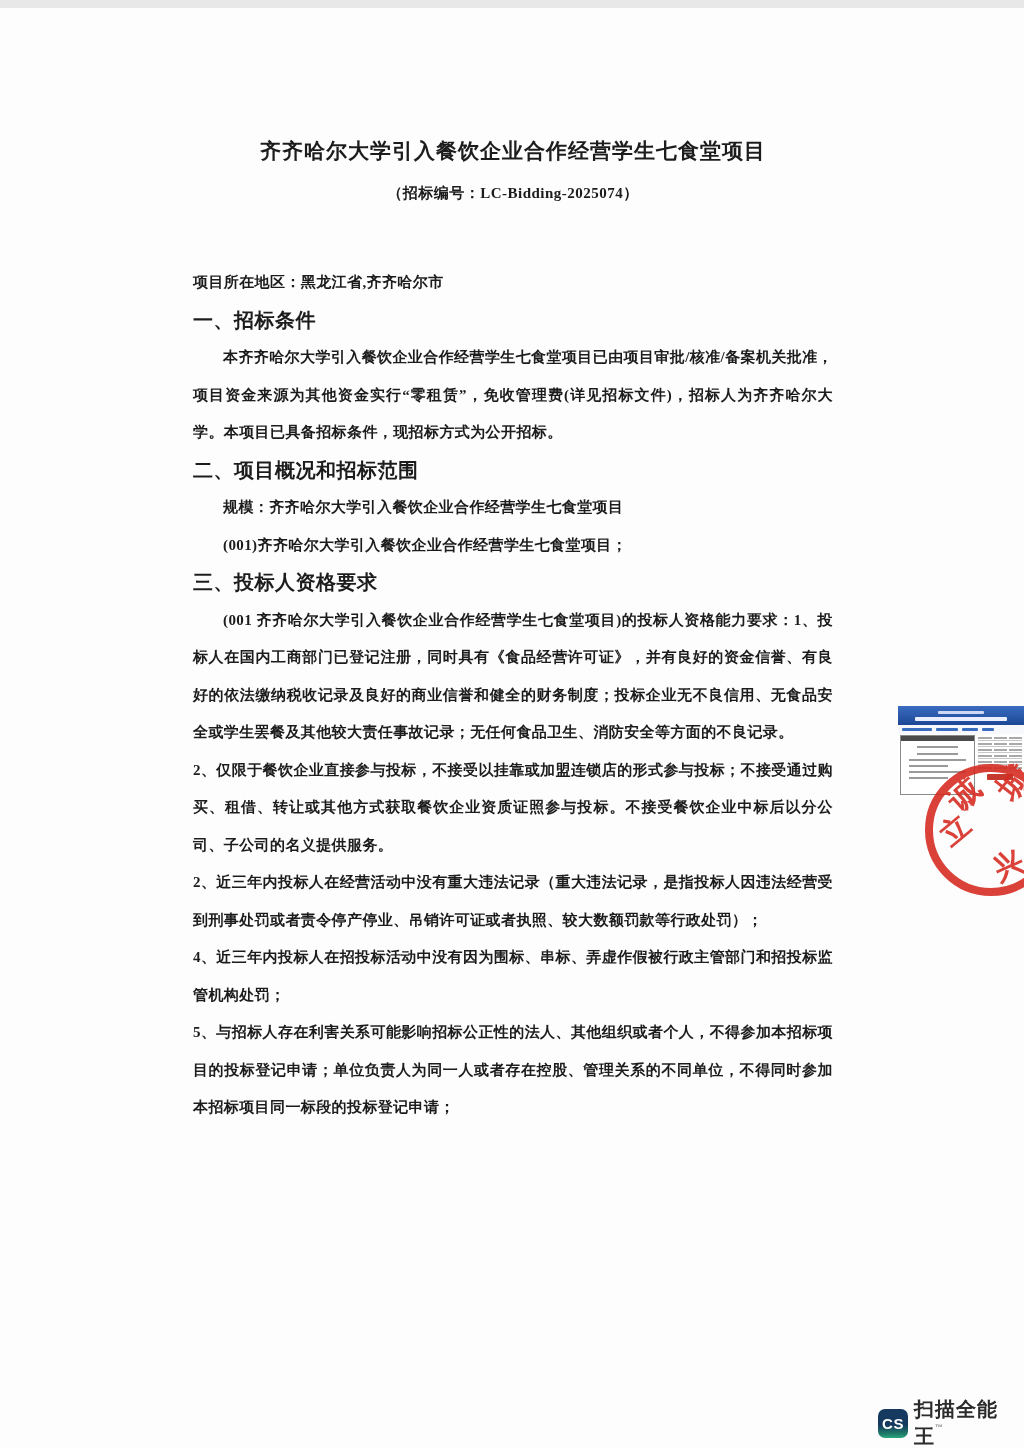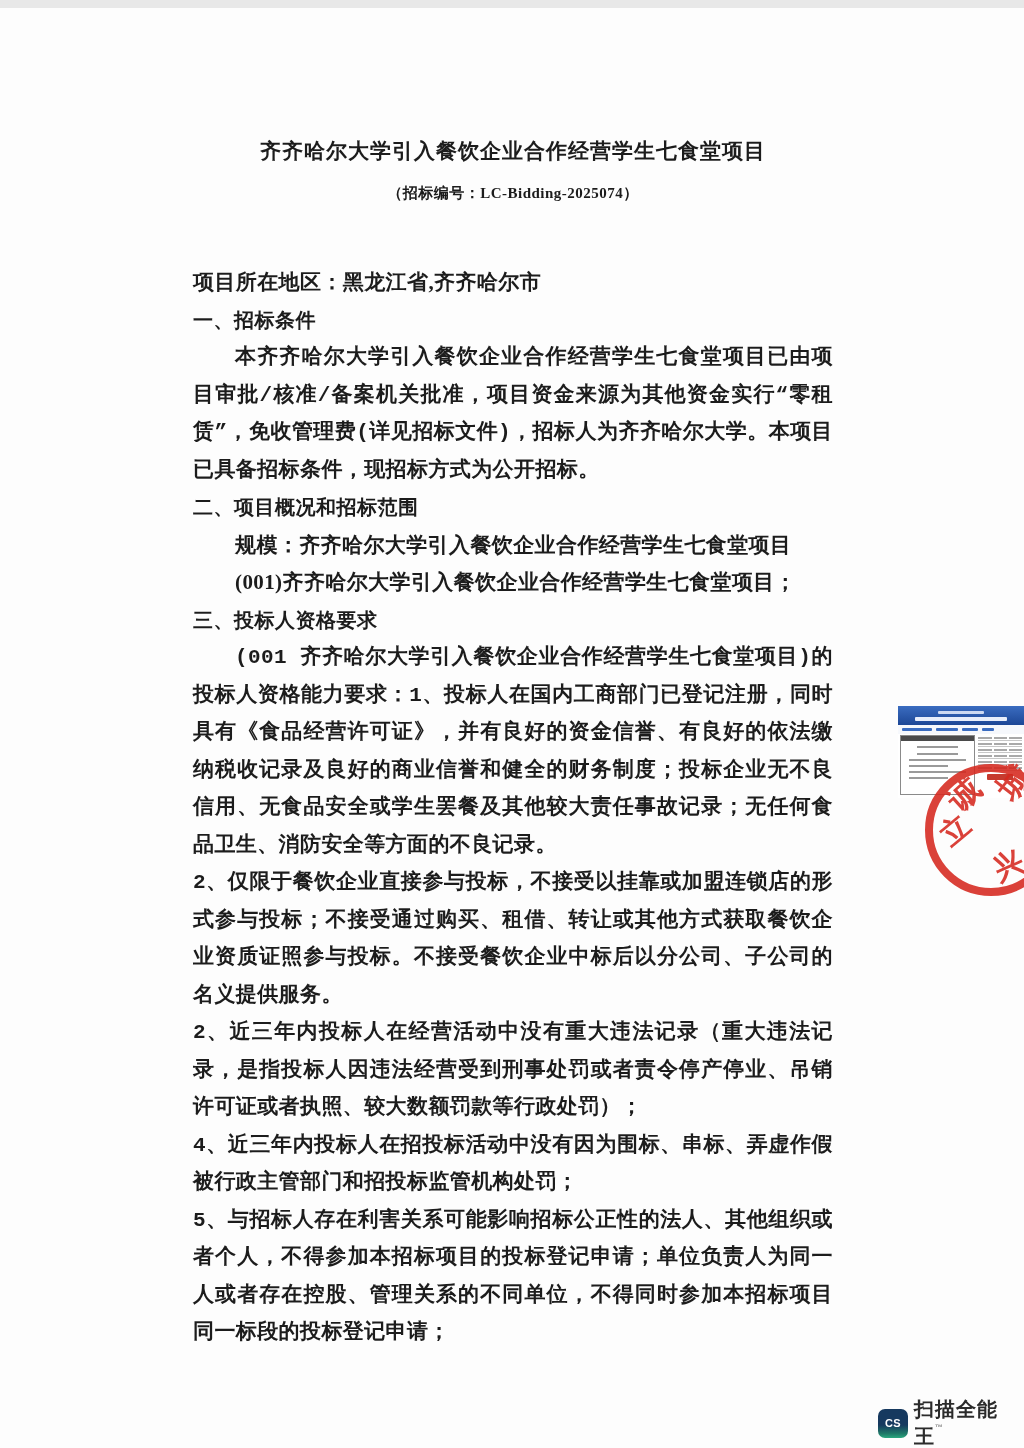--- a/index.html
+++ b/index.html
@@ -27,28 +27,28 @@
   }
   .doc-subtitle {
     text-align:center;
     font-size:15px;
     font-weight:700;
     line-height:30px;
     margin:0 0 56px 0;
     letter-spacing:0.5px;
   }
   .line, .para {
-    font-size:21px;
+    font-size:15px;
     font-weight:600;
     line-height:37.5px;
     margin:0;
     text-align:justify;
     letter-spacing:0.4px;
   }
-  .para { text-align:justify;font-family:Liberation Mono, monospace; }
+  .para { text-align:justify; }
   .heading {
     font-size:20px;
     font-weight:700;
     line-height:37.5px;
     margin:0;
     letter-spacing:0.5px;
   }
   .indent { text-indent:2em; }
   
   .thumb {
@@ -87,21 +87,21 @@
   
   .cs-mark {
     position:absolute; left:878px; top:1388px;
     width:140px;
     font-family:"Liberation Sans","DejaVu Sans",sans-serif;
   }
   .cs-row { display:flex; align-items:center; gap:6px; }
   .cs-badge {
     width:33px; height:29px; border-radius:7px;
     background:linear-gradient(#16395f 55%, #1f7a68 85%, #2aa87e);
-    color:#ffffff; font-weight:700; font-size:11px;
+    color:#ffffff; font-weight:700; font-size:15px;
     display:flex; align-items:center; justify-content:center;
     letter-spacing:0.5px;
   }
   .cs-brand { font-size:20px; font-weight:700; color:#2b2b2b; letter-spacing:1px; }
   .cs-tm { font-size:8px; color:#8a8a8a; vertical-align:top; }
   .cs-tagline { margin-top:4px; font-size:9px; color:#9b9b9b; letter-spacing:2.4px; }
 </style>
 </head>
 <body>
 

